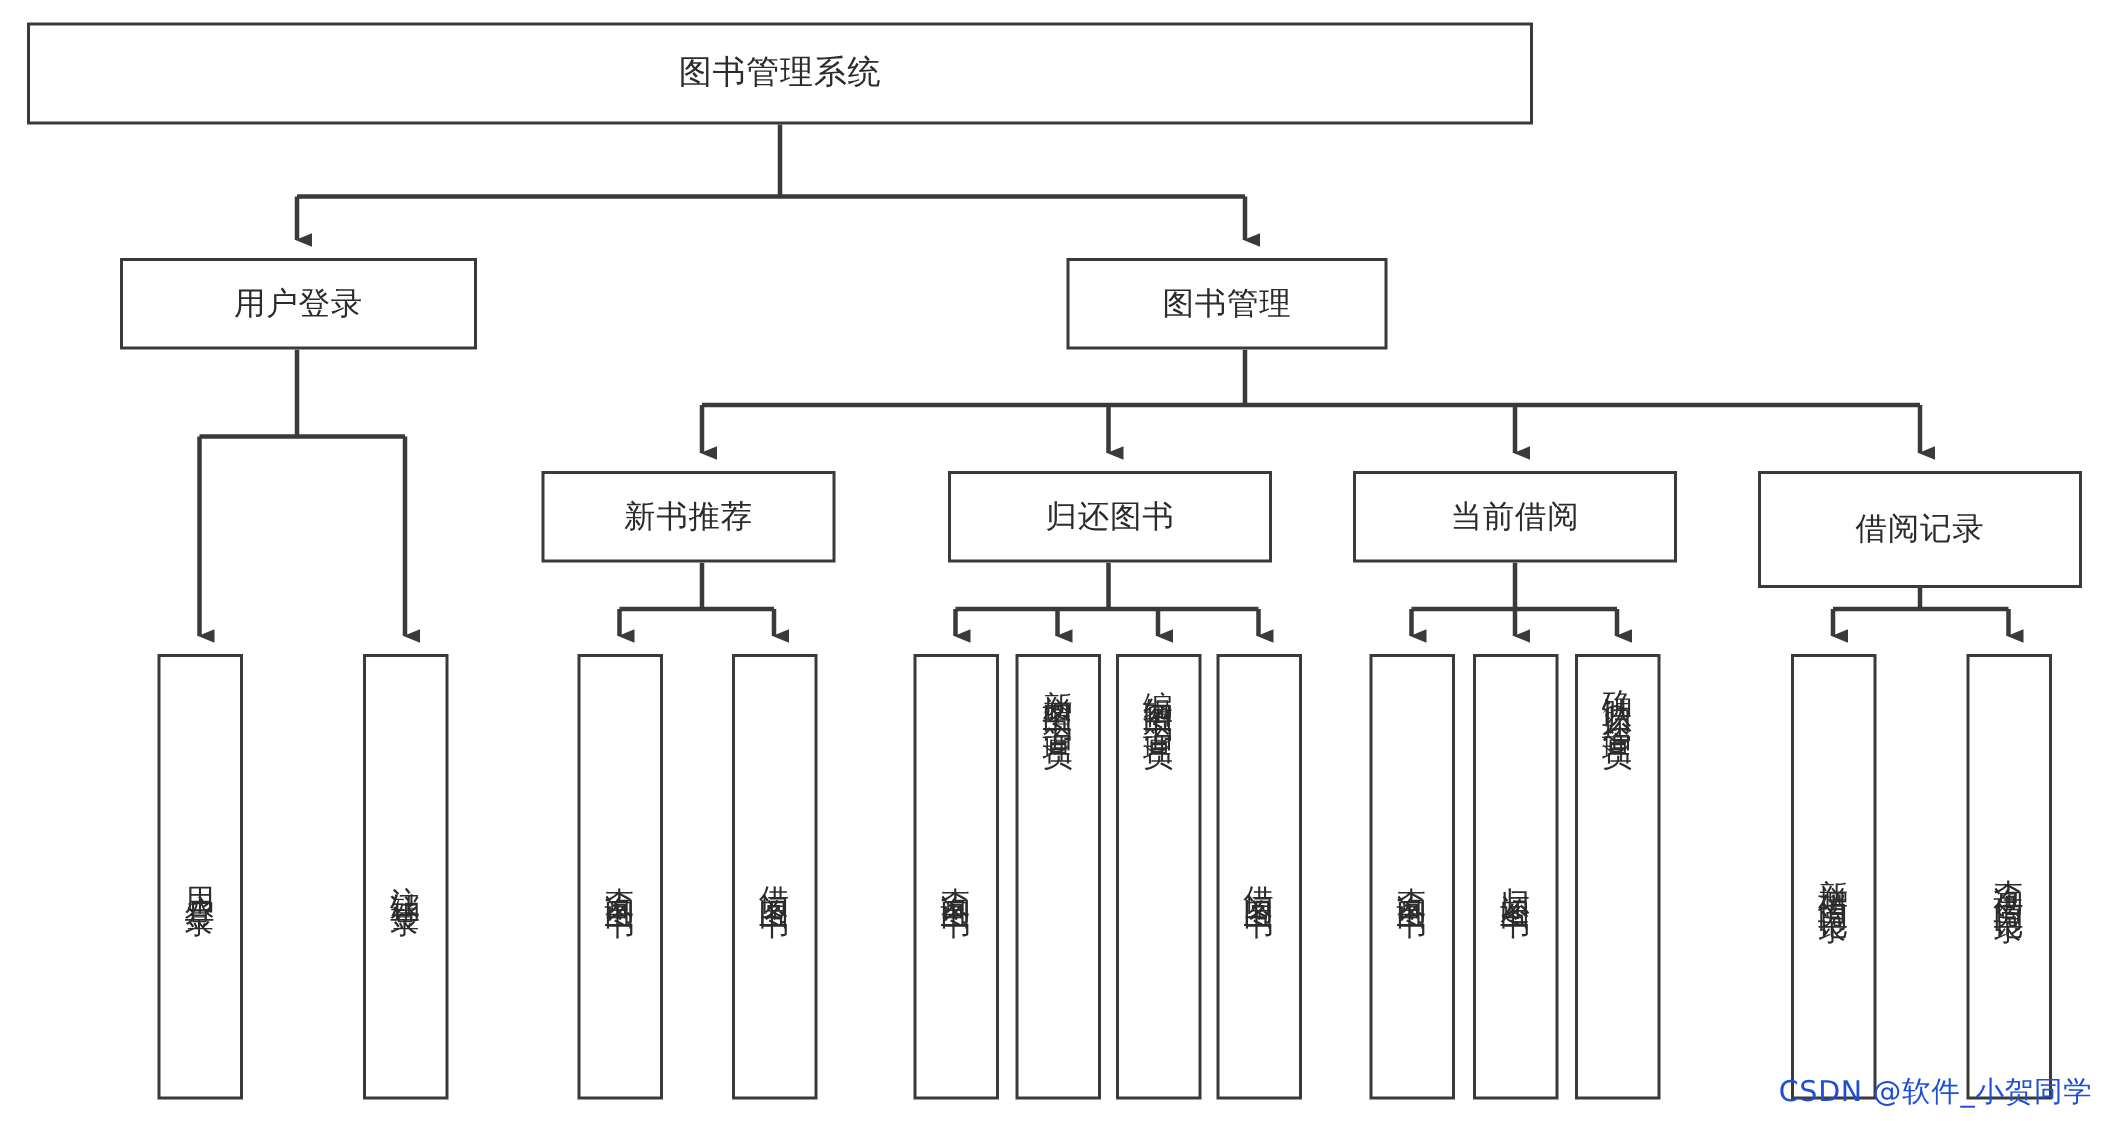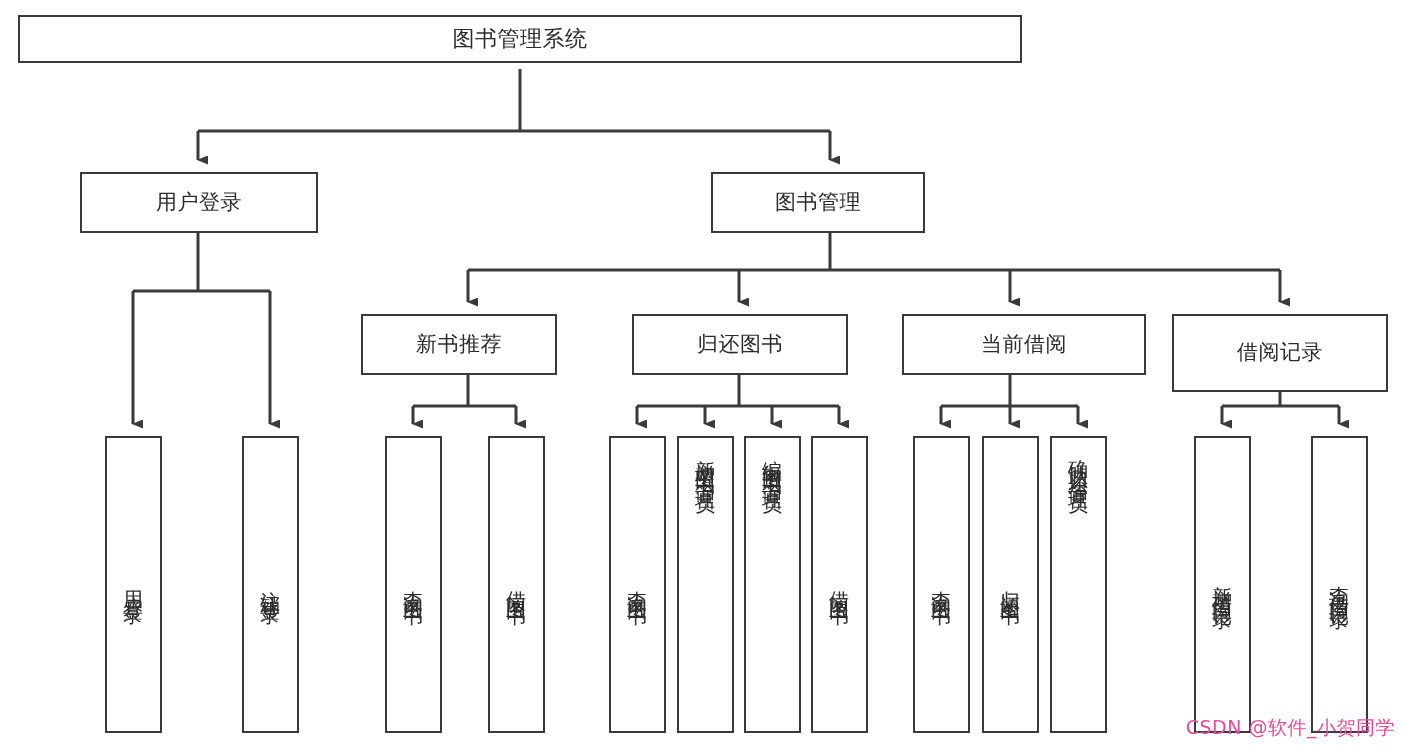--- a/index.html
+++ b/index.html
@@ -59,21 +59,21 @@
   }
   .node-v.mid {
     align-items: center;
     padding-top: 0;
   }
   #watermark {
     position: absolute;
     right: 10px;
     bottom: 6px;
     font-size: 19px;
-    color: #ec4899;
+    color: #1d4ed8;
     letter-spacing: 0.5px;
     white-space: nowrap;
     pointer-events: none;
   }
 </style>
 </head>
 <body>
 
 <div id="diagram-root">
 
@@ -121,41 +121,41 @@
       <path d="M1010,406 L1010,424" marker-end="url(#arrowhead)"></path>
       <path d="M1078,406 L1078,424" marker-end="url(#arrowhead)"></path>
 
       <path d="M1280,375 L1280,406"></path>
       <path d="M1222,406 L1339,406"></path>
       <path d="M1222,406 L1222,424" marker-end="url(#arrowhead)"></path>
       <path d="M1339,406 L1339,424" marker-end="url(#arrowhead)"></path>
     </g>
   </svg>
 
-  <div class="node node-h node-root" style="left:18px; top:15px; width:1004px; height:48px;">
+  <div class="node node-h node-root" style="left:18px; top:15px; width:1004px; height:68px;">
     <span>图书管理系统</span>
   </div>
 
   <div class="node node-h" style="left:80px; top:172px; width:238px; height:61px;">
     <span>用户登录</span>
   </div>
 
   <div class="node node-h" style="left:711px; top:172px; width:214px; height:61px;">
     <span>图书管理</span>
   </div>
 
   <div class="node node-h" style="left:361px; top:314px; width:196px; height:61px;">
     <span>新书推荐</span>
   </div>
 
   <div class="node node-h" style="left:632px; top:314px; width:216px; height:61px;">
     <span>归还图书</span>
   </div>
 
-  <div class="node node-h" style="left:902px; top:314px; width:244px; height:61px;">
+  <div class="node node-h" style="left:902px; top:314px; width:216px; height:61px;">
     <span>当前借阅</span>
   </div>
 
   <div class="node node-h" style="left:1172px; top:314px; width:216px; height:78px;">
     <span>借阅记录</span>
   </div>
 
   <div class="node node-v mid" style="left:105px; top:436px; width:57px; height:297px;">
     <span class="vtext">用户登录</span>
   </div>

